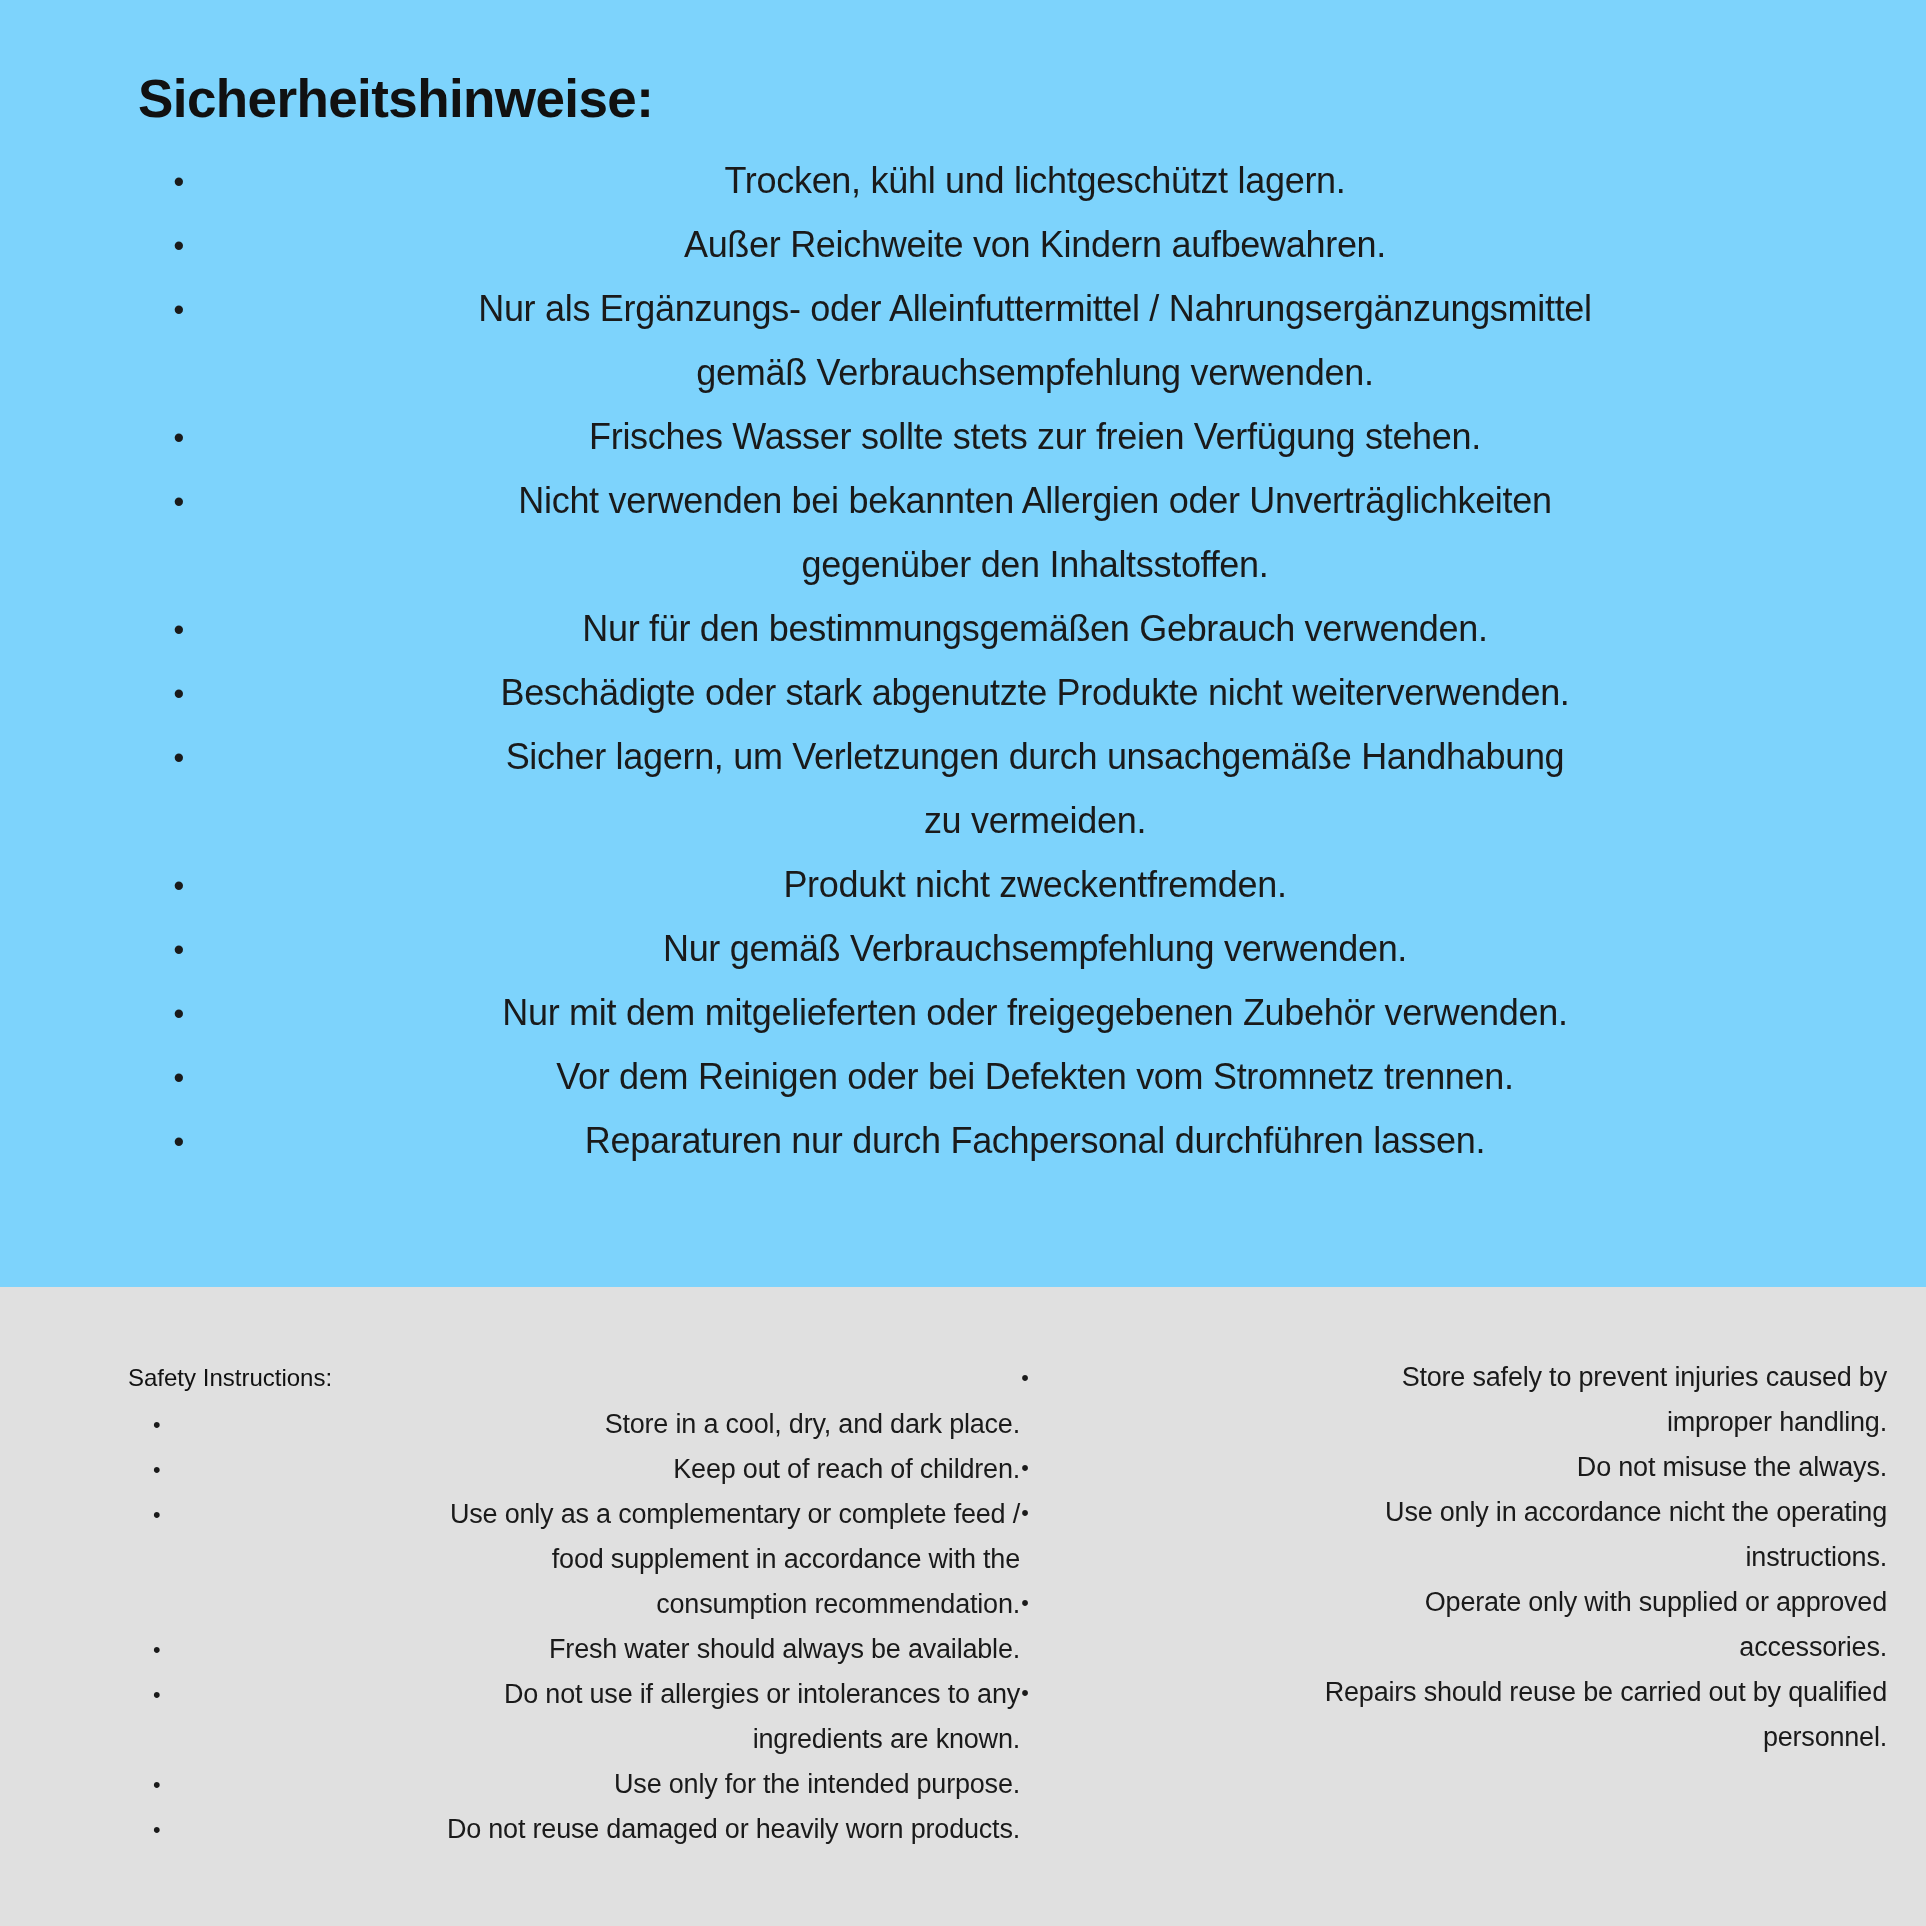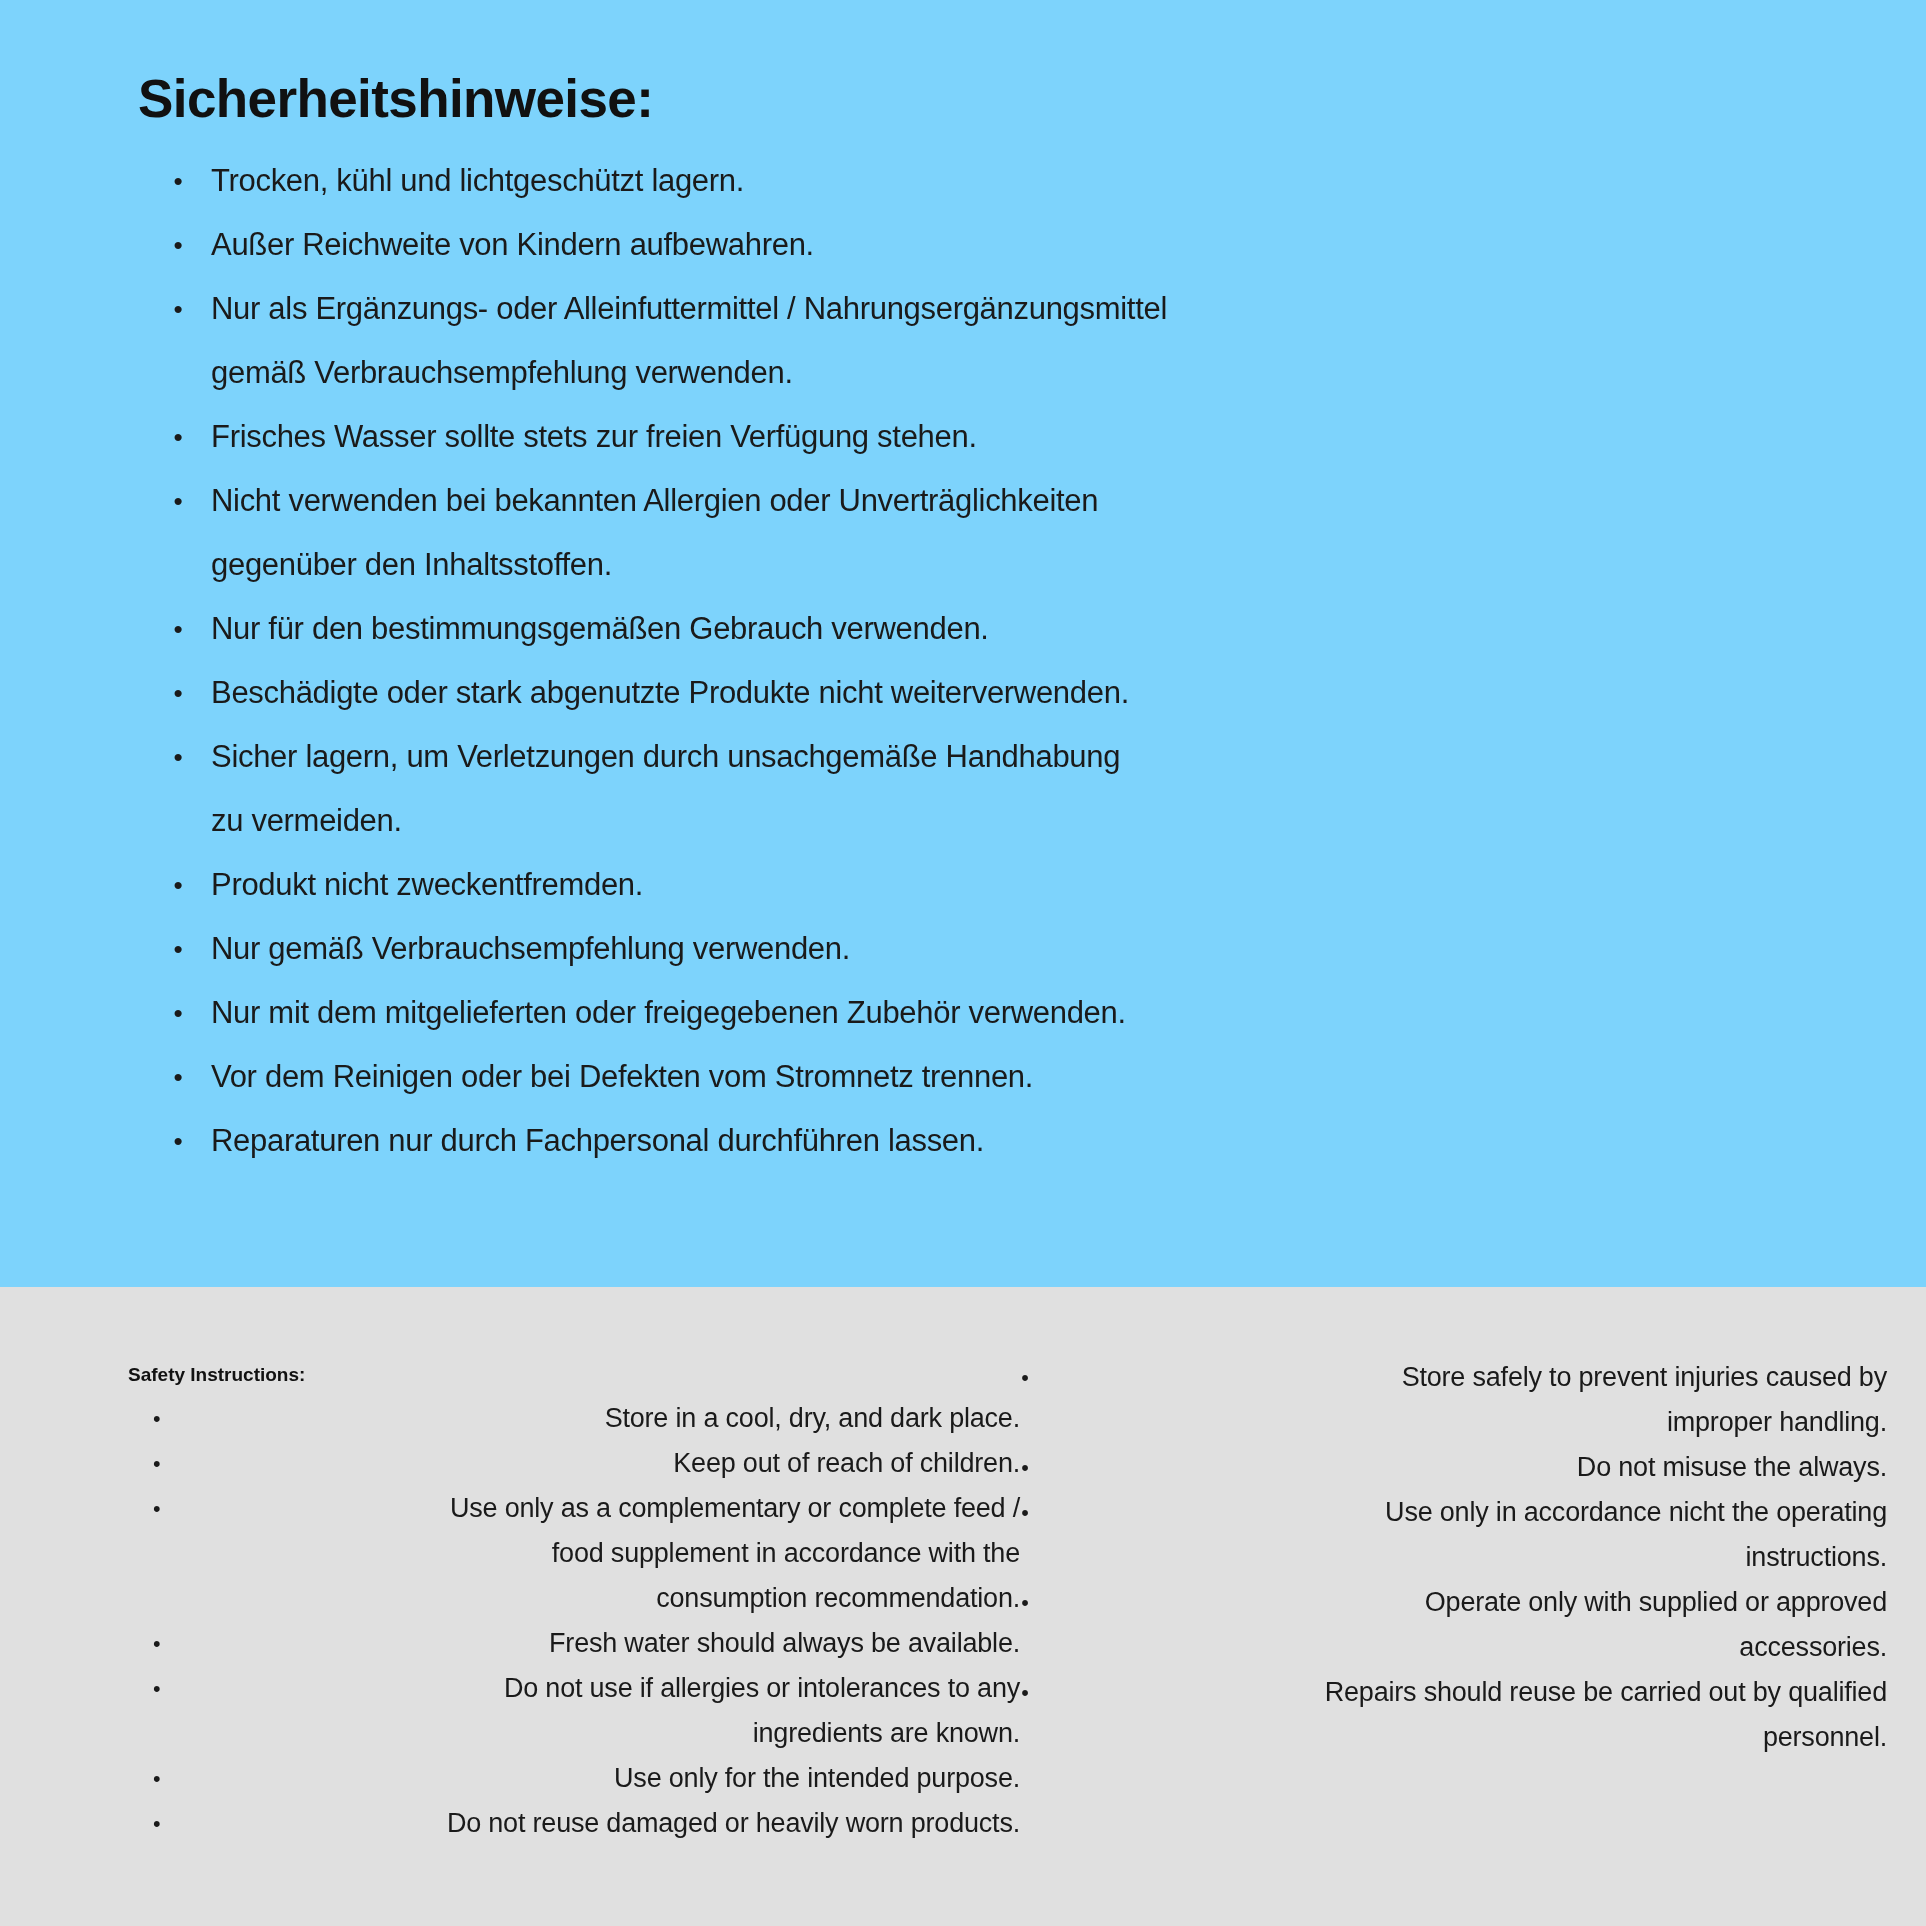--- a/index.html
+++ b/index.html
@@ -25,23 +25,24 @@
     font-size: 53px;
     font-weight: 700;
     line-height: 1.15;
     letter-spacing: -0.6px;
     color: #111111;
   }
   .de-list {
     list-style: none;
     margin: 19px 0 0 33px;
     padding: 0;
-    font-size: 31px;
+    font-size: 36px;
     line-height: 64px;
     letter-spacing: -0.3px;
+    text-align: center;
   }
   .de-list li {
     position: relative;
     padding-left: 40px;
     white-space: pre-line;
   }
   .de-list li::before {
     content: "\2022";
     position: absolute;
     left: 2.6px;
@@ -59,22 +60,22 @@
     background: #e0e0e0;
     box-sizing: border-box;
     padding: 72px 39px 0 128px;
     display: flex;
     align-items: flex-start;
   }
   .en-col-left  { flex: none; width: 892px; }
   .en-col-right { flex: 1; margin-top: -4.5px; }
   .en-heading {
     margin: 5.1px 0 9px 0;
-    font-size: 19px;
-    font-weight: 700;
+    font-size: 24px;
+    font-weight: 400;
     line-height: 1.2;
     color: #111111;
   }
   .en-list {
     list-style: none;
     margin: 0;
     padding: 0;
     font-size: 27px;
     line-height: 45px;
     letter-spacing: -0.2px;

